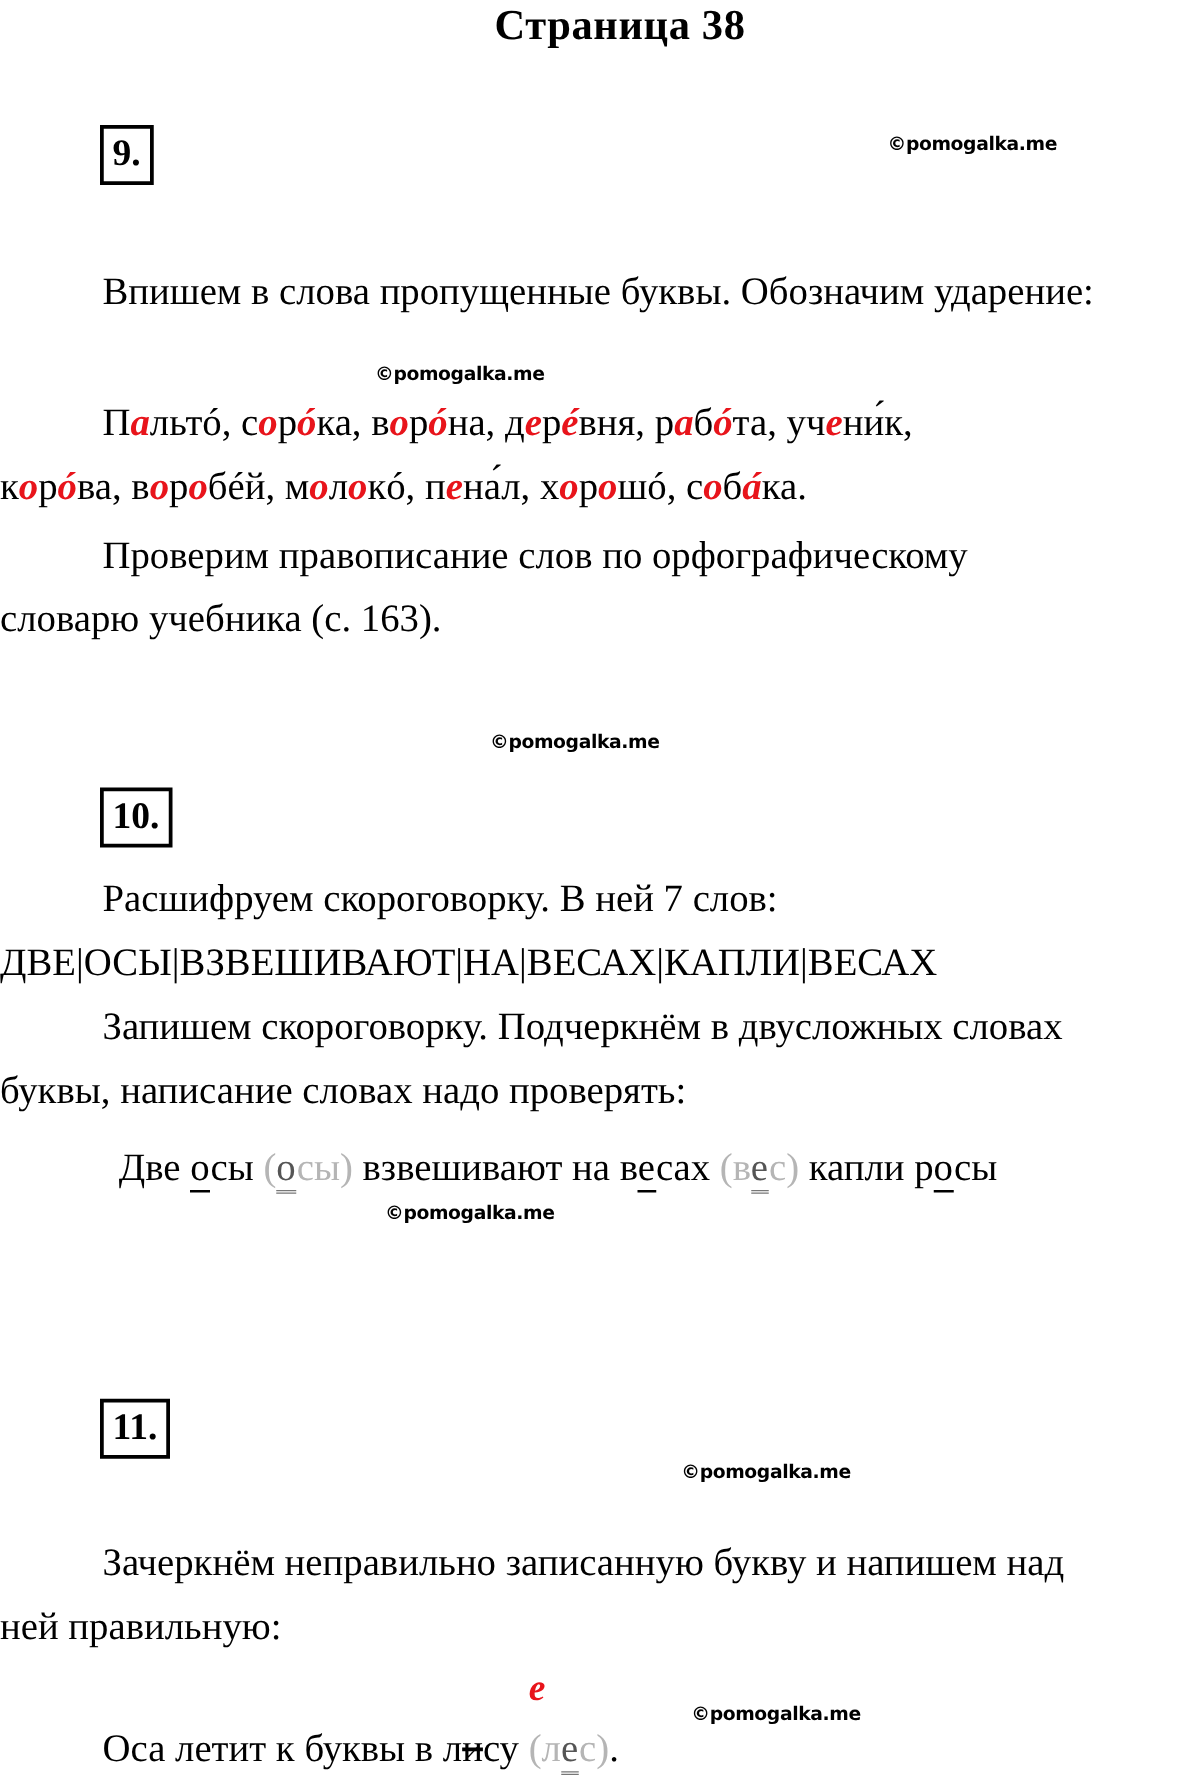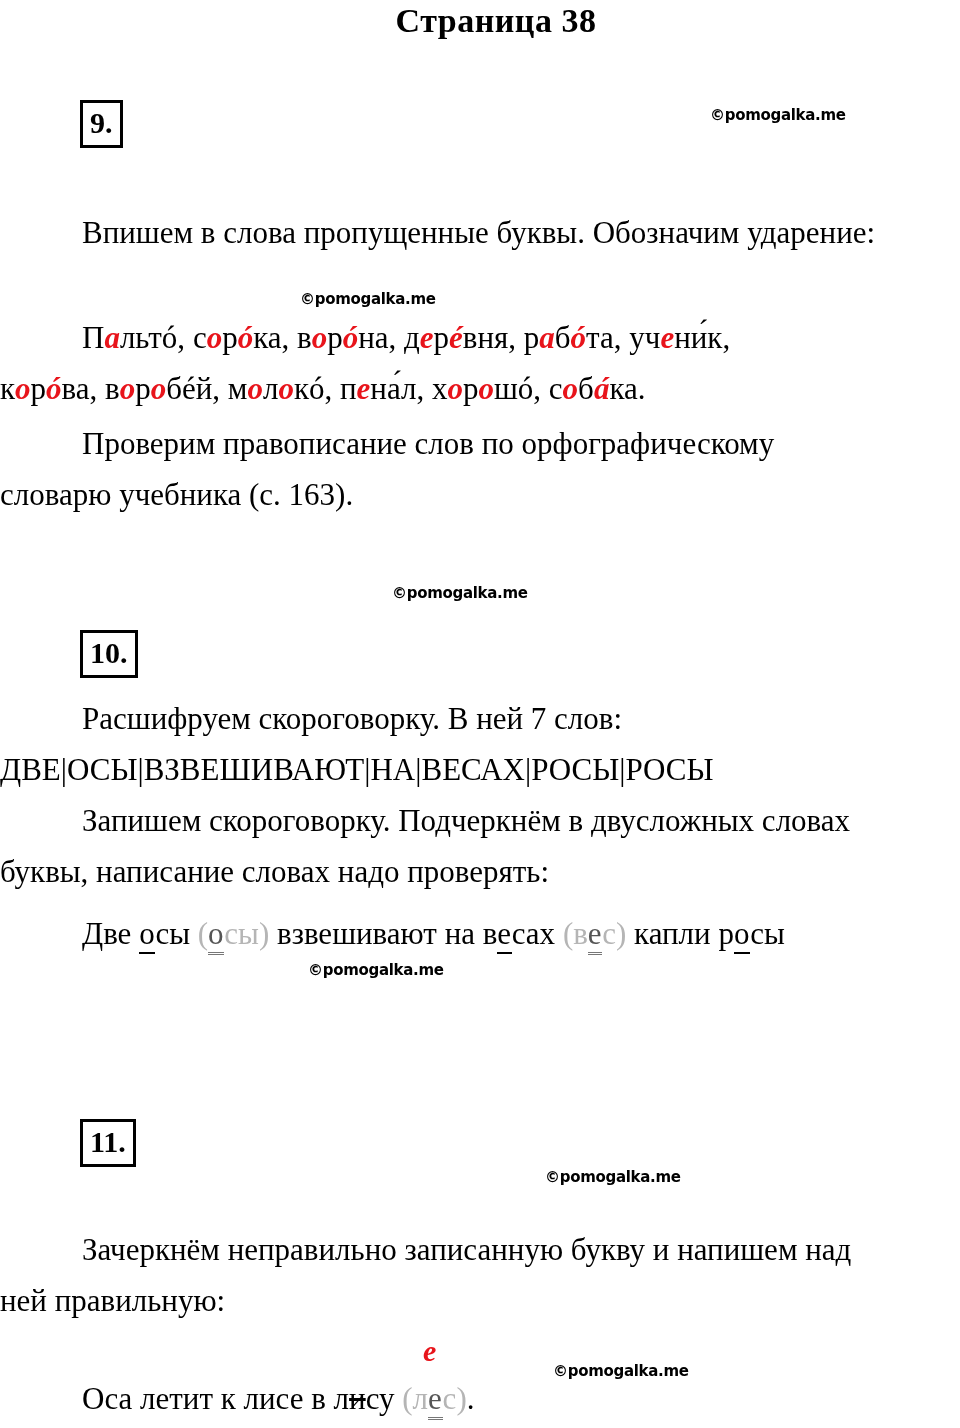--- a/index.html
+++ b/index.html
@@ -75,21 +75,21 @@
   .body-text p { margin: 0; }
   .body-text p.first-line { text-indent: 82px; padding-left: 0; }
 
   #block-9a  { top: 207px;  }
   #block-9b  { top: 312px;  }
   #block-9c  { top: 418px;  }
 
   #block-10a { top: 693px;  }
   #block-10b { top: 744px;  }
   #block-10c { top: 795px;  }
-  #block-10d { top: 908px;  }
+  #block-10d { top: 908px; padding-left: 13px;  }
 
   #block-11a { top: 1224px; }
   #block-11b { top: 1373px; }
 
   
   .red-accent {
     color: #e8141b;
     font-weight: bold;
     font-style: italic;
   }
@@ -140,21 +140,21 @@
 
 <div class="task-num" id="task-num-10">10.</div>
 
 <div class="watermark" id="wm-3">©pomogalka.me</div>
 
 <div class="body-text" id="block-10a">
   <p class="first-line"><span>Расшифруем скороговорку. В ней 7 слов:</span></p>
 </div>
 
 <div class="body-text cipher" id="block-10b">
-  <p><span>ДВЕ|ОСЫ|ВЗВЕШИВАЮТ|НА|ВЕСАХ|РОСЫ|РОСЫ</span></p>
+  <p><span>ДВЕ|ОСЫ|ВЗВЕШИВАЮТ|НА|ВЕСАХ|КАПЛИ|ВЕСАХ</span></p>
 </div>
 
 <div class="body-text" id="block-10c">
   <p class="first-line"><span>Запишем скороговорку. Подчеркнём в двусложных словах буквы, написание словах надо проверять:</span></p>
 </div>
 
 <div class="body-text" id="block-10d">
   <p class="first-line"><span>Две </span><span class="u1">о</span><span>сы </span><span class="gray-word"><span>(</span><span class="u2-dark">о</span><span>сы</span><span>)</span></span><span> взвешивают на в</span><span class="u1">е</span><span>сах </span><span class="gray-word"><span>(</span><span>в</span><span class="u2-dark">е</span><span>с</span><span>)</span></span><span> капли р</span><span class="u1">о</span><span>сы </span></p>
 </div>
 
@@ -166,14 +166,14 @@
 
 <div class="body-text" id="block-11a">
   <p class="first-line"><span>Зачеркнём неправильно записанную букву и напишем над ней правильную:</span></p>
 </div>
 
 <div class="float-correction">е</div>
 
 <div class="watermark" id="wm-6">©pomogalka.me</div>
 
 <div class="body-text" id="block-11b">
-  <p class="first-line"><span>Оса летит к лисе в л</span><span class="strike">и</span><span>су </span><span class="gray-word"><span>(л</span><span class="u2-dark">е</span><span>с</span><span>)</span></span><span>.</span></p>
+  <p class="first-line"><span>Оса летит к буквы в л</span><span class="strike">и</span><span>су </span><span class="gray-word"><span>(л</span><span class="u2-dark">е</span><span>с</span><span>)</span></span><span>.</span></p>
 </div>
 
 </body></html>

